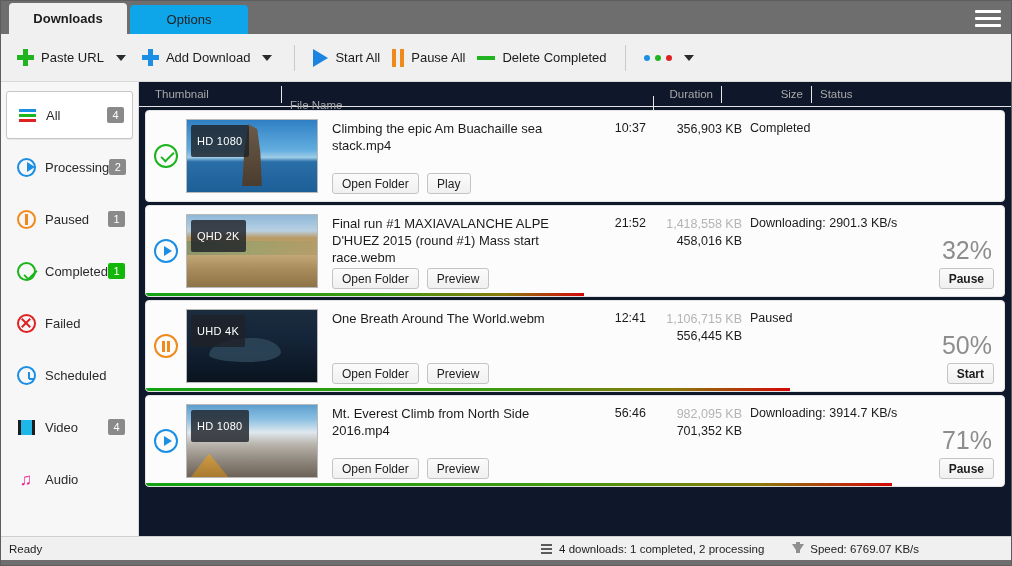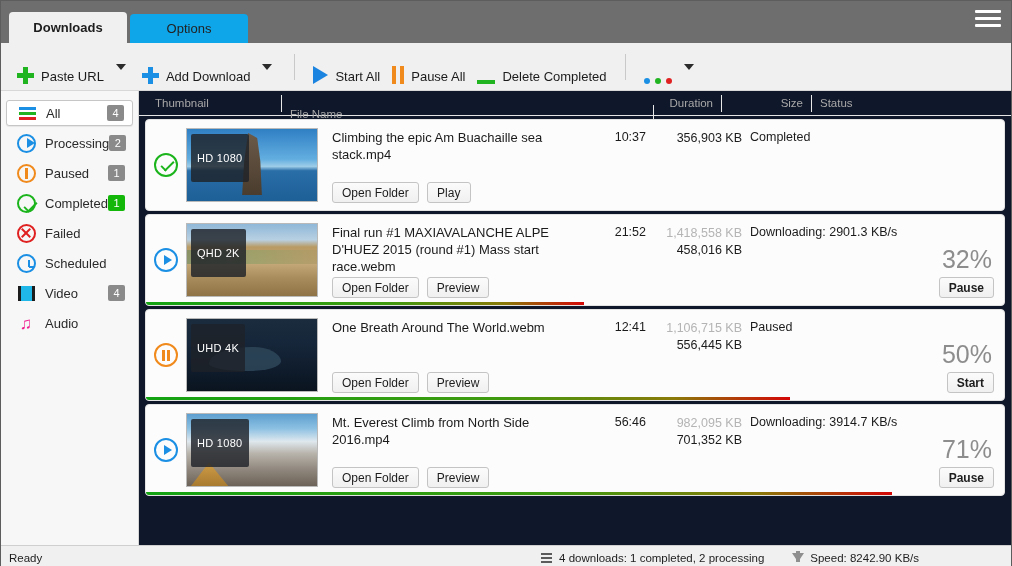--- a/index.html
+++ b/index.html
@@ -13,21 +13,21 @@
   #app {
     position: relative;
     width: 1012px; height: 566px;
     background: #6e6e6e;
     border: 1px solid #5d5d5d;
   }
 
   
   .tabstrip {
     position: relative;
-    height: 42px;
+    height: 33px;
     background: #6e6e6e;
     display: flex;
     align-items: flex-end;
     padding-left: 8px;
   }
   .tab {
     height: 29px;
     min-width: 118px;
     padding: 0 18px;
     display: flex; align-items: center; justify-content: center;
@@ -64,21 +64,21 @@
   
   .toolbar {
     height: 48px;
     background: #f0f0f0;
     border-bottom: 1px solid #d8d8d8;
     display: flex;
     align-items: center;
     padding: 0 10px;
   }
   .tb-item {
-    display: flex; align-items: flex-end;
+    display: flex; align-items: center;
     height: 34px;
     padding: 0 6px;
     font-size: 13px;
     color: #1b1b1b;
     cursor: pointer;
     white-space: nowrap;
   }
   .tb-item .lbl { margin-left: 7px; }
   .tb-caret {
     width: 22px; height: 34px;
@@ -133,21 +133,21 @@
   .sidebar {
     width: 138px;
     background: #f7f7f7;
     border-right: 1px solid #d6d6d6;
     padding-top: 5px;
     flex: 0 0 138px;
   }
   .side-item {
     position: relative;
     display: flex; align-items: center;
-    height: 26px;
+    height: 48px;
     margin: 4px 5px;
     padding: 0 8px 0 10px;
     border-radius: 3px;
     font-size: 13px;
     color: #2a2a2a;
     cursor: pointer;
   }
   .side-item.selected {
     background: #ffffff;
     border: 1px solid #c6c6c6;
@@ -278,21 +278,21 @@
     overflow: hidden;
     background: #2a3b4d;
     cursor: pointer;
   }
   .qbadge {
     position: absolute;
     left: 4px; top: 5px;
     background: rgba(30,34,40,.82);
     color: #fff;
     font-size: 11px;
-    padding: 18px 6px;
+    padding: 10px 6px;
     border-radius: 2px;
     letter-spacing: .3px;
     z-index: 3;
   }
   .t-seastack { background:
       linear-gradient(#2f7fc4 0%, #63aee0 42%, #9ecde8 52%, #2a6ea8 58%, #1d5f97 100%); }
   .t-seastack::after {
     content: ""; position: absolute;
     left: 52px; top: 4px; width: 26px; height: 62px;
     background: linear-gradient(#6b5a48, #4a3c2e);
@@ -702,17 +702,17 @@
     <span class="sb-mid">
       <span class="ic-list">
           <i></i>
           <i></i>
           <i></i>
         </span>
       <span>4 downloads: 1 completed, 2 processing</span>
     </span>
     <span class="sb-right">
       <span class="ic-arrow-dn"></span>
-      <span>Speed: 8242.90 KB/s</span>
+      <span>Speed: 6769.07 KB/s</span>
     </span>
   </div>
 
 </div>
 
 </body></html>

